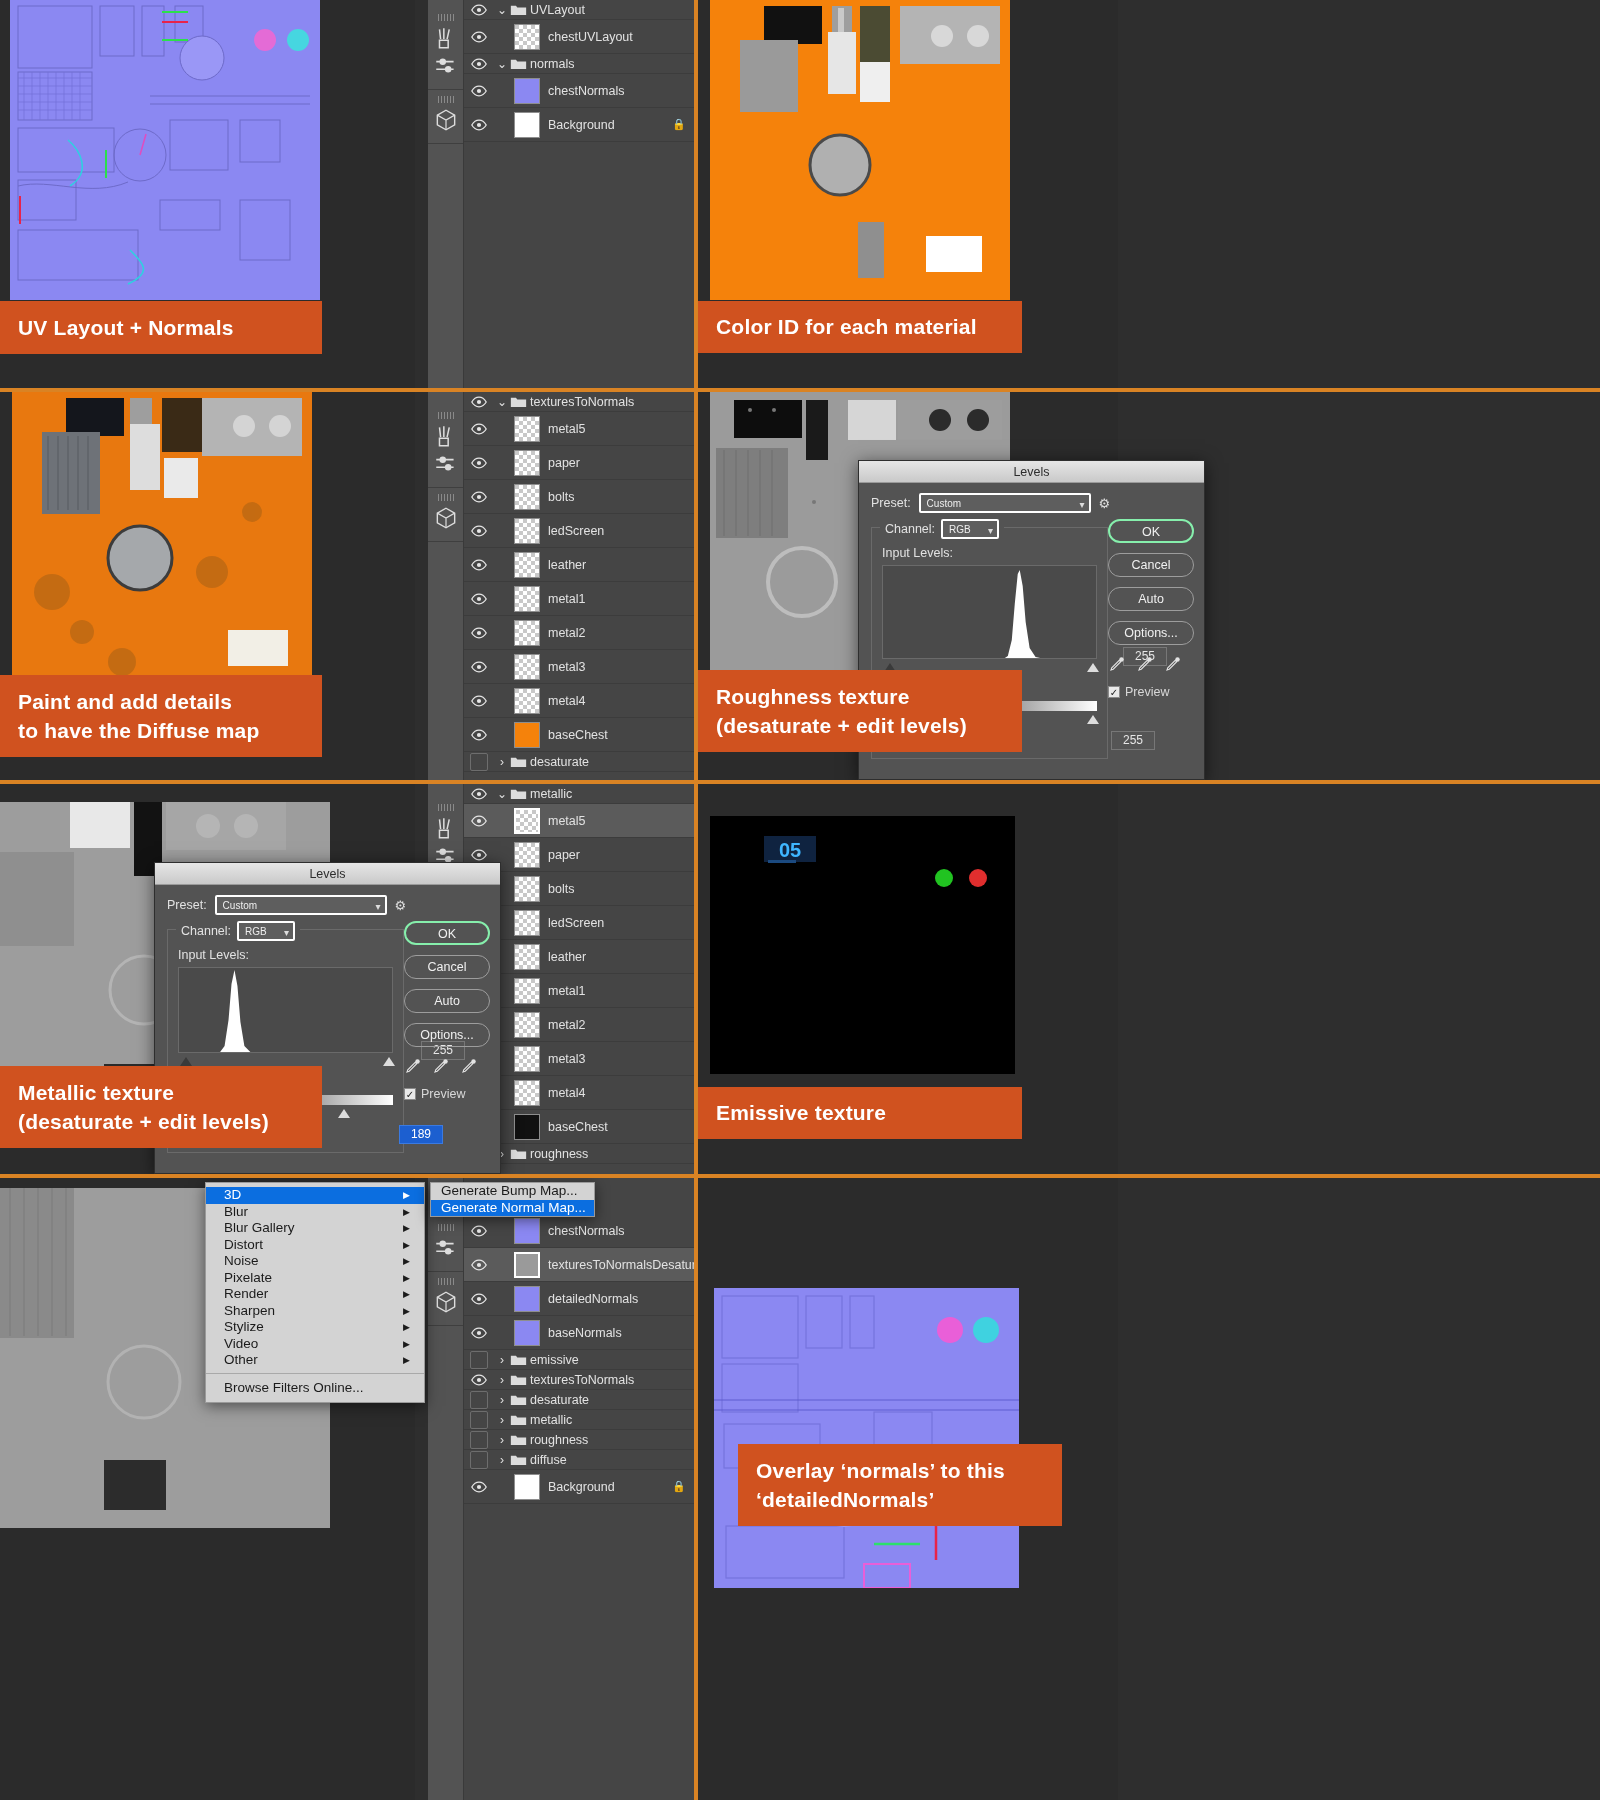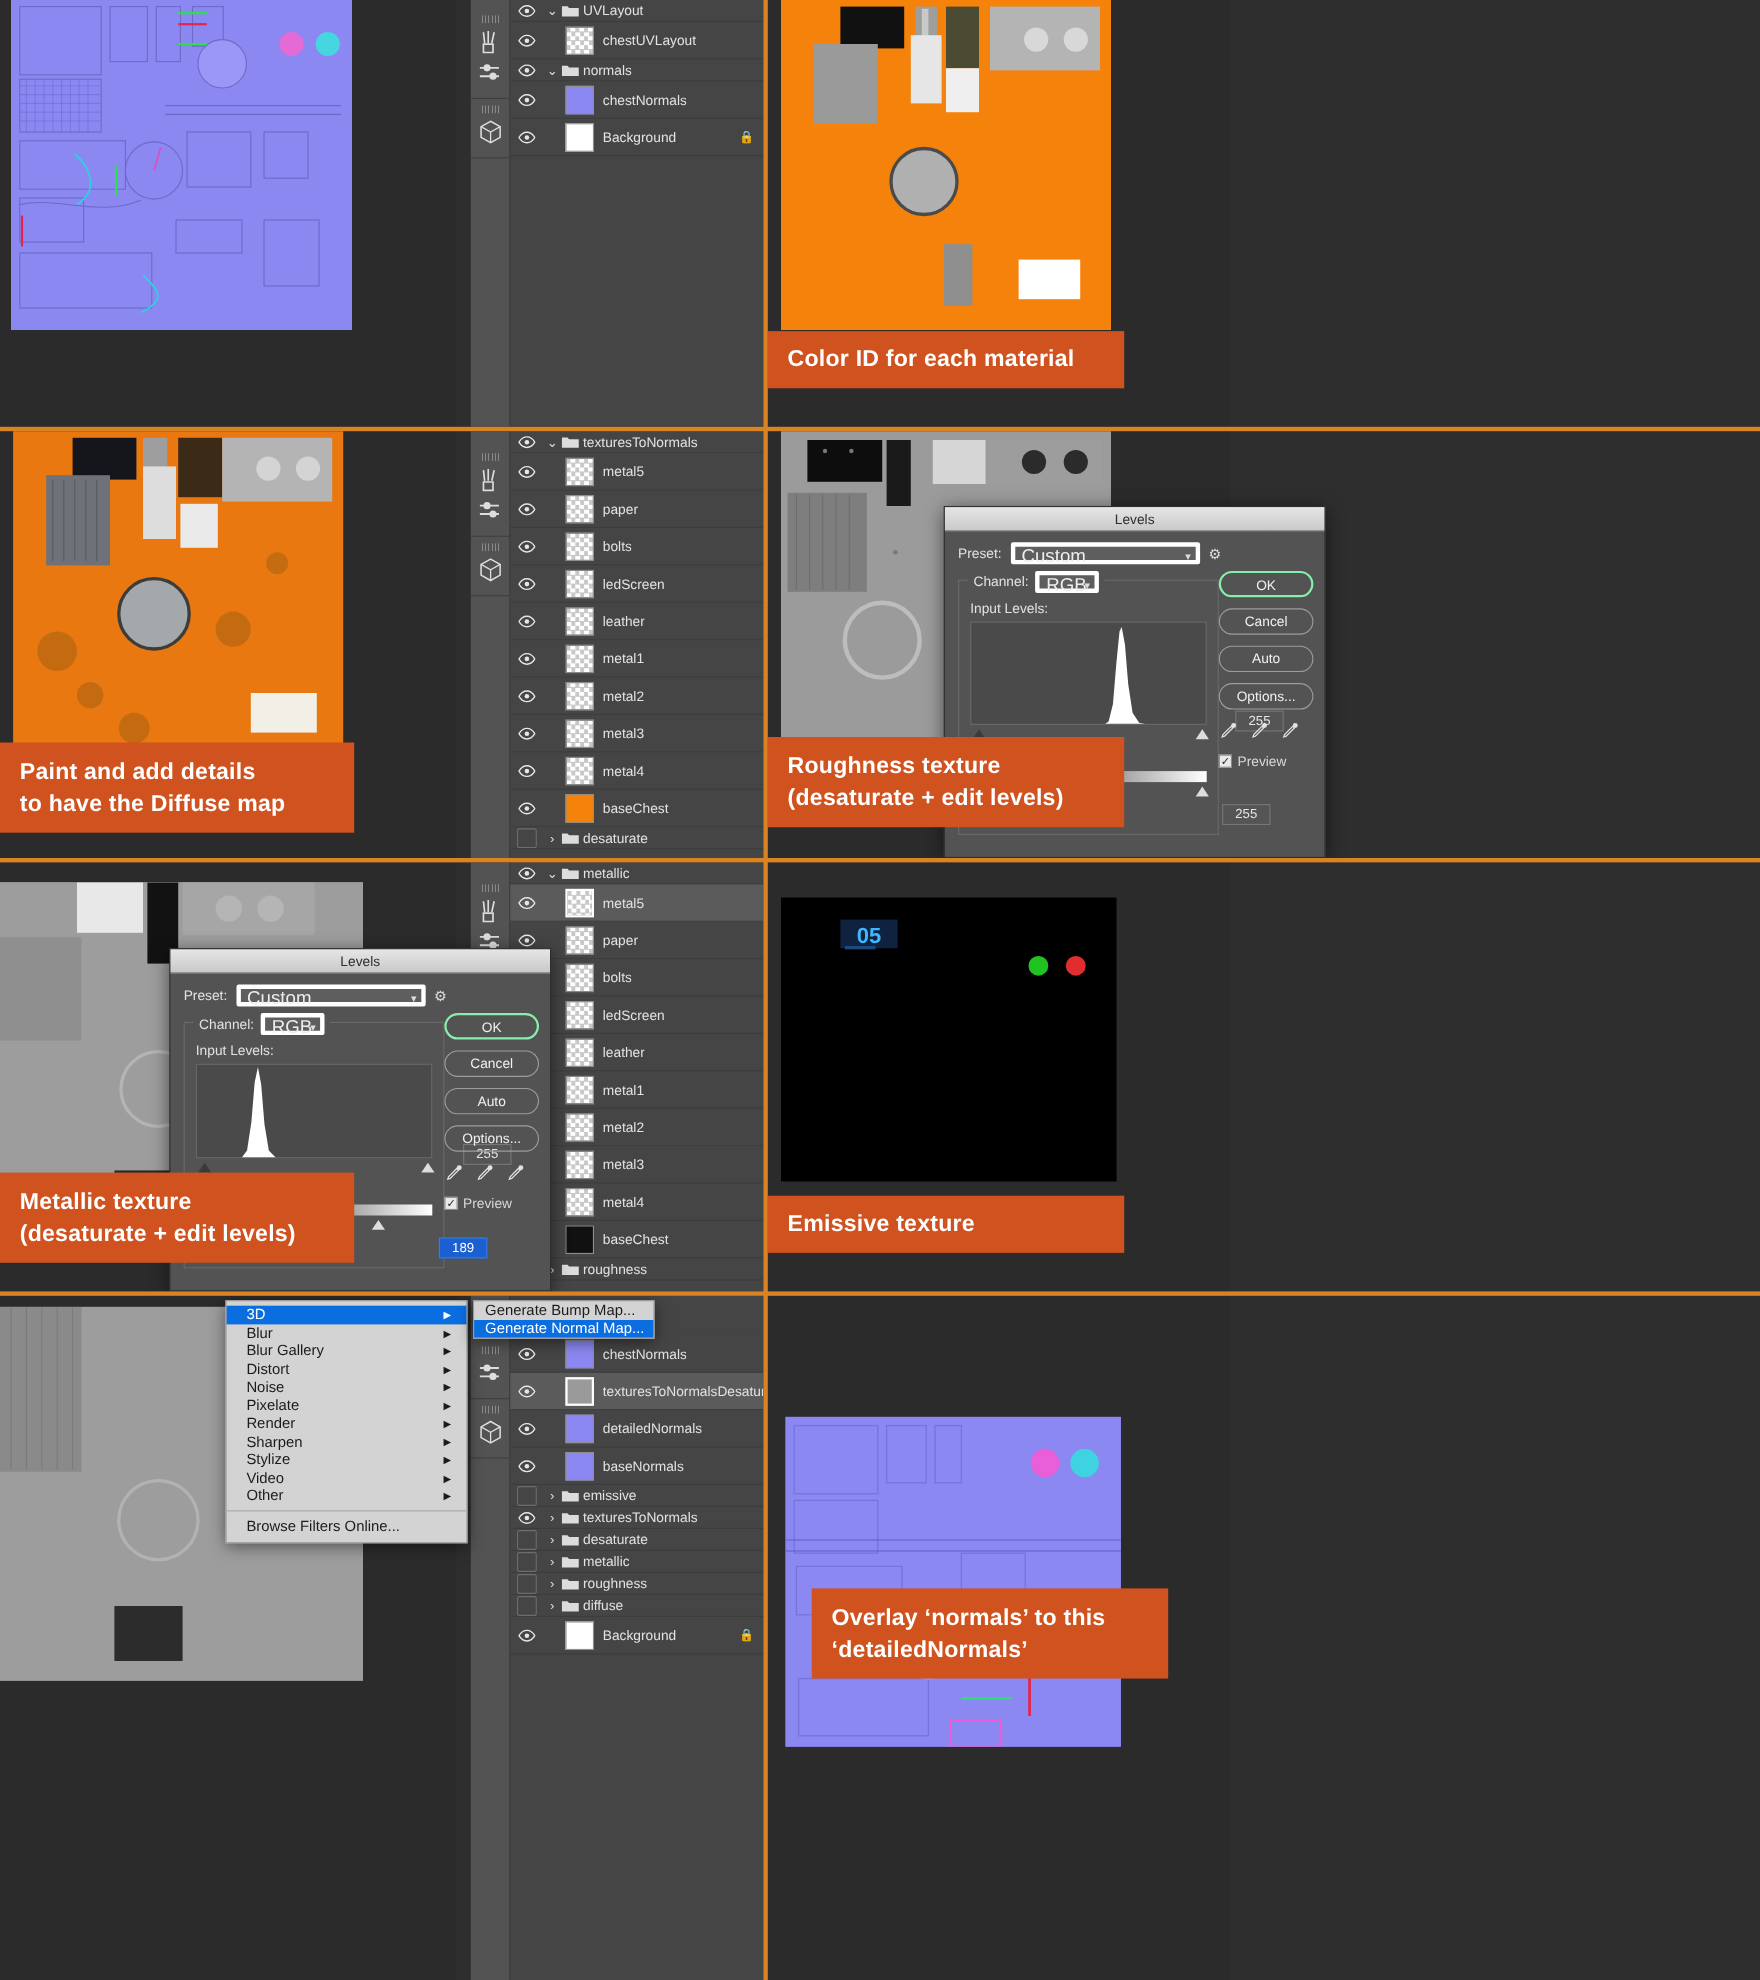--- a/index.html
+++ b/index.html
@@ -55,21 +55,21 @@
   .lock { position:absolute; right:8px; font-size:11px; color:#cfcfcf;}
 
   
   .levels { position:absolute; background:#535353; border:1px solid #2e2e2e;
      box-shadow:0 3px 16px rgba(0,0,0,.55); z-index:50; }
   .lvTitle { height:22px; background:linear-gradient(#e6e6e6,#c9c9c9); color:#2d2d2d;
      font-size:12.5px; text-align:center; line-height:22px; border-bottom:1px solid #9a9a9a;}
   .lvBody { padding:10px 12px; position:relative;}
   .row { display:flex; align-items:center; margin-bottom:9px;}
   .lbl { font-size:12.5px; color:#e2e2e2; margin-right:8px;}
-  .sel2 { background:#5e5e5e; border:4px solid #ffffff; color:#eee; font-size:17px;
+  .sel2 { background:#5e5e5e; border:2px solid #ffffff; color:#eee; font-size:10px;
           height:20px; line-height:18px; padding:0 18px 0 6px; position:relative; border-radius:2px;}
   .sel2:after{content:"\25BE"; position:absolute; right:4px; top:1px; font-size:10px; color:#ddd;}
   .gear { margin-left:8px; font-size:13px; color:#ddd;}
   .fieldset { border:1px solid #6a6a6a; padding:10px 10px 8px; margin-top:4px; position:relative;}
   .legend { position:absolute; top:-9px; left:8px; background:#535353; padding:0 5px; font-size:12.5px;}
   .hist { background:#4a4a4a; border:1px solid #6a6a6a; position:relative; overflow:hidden;}
   .ramp { height:10px; background:linear-gradient(90deg,#000,#fff); margin-top:5px;}
   .num { background:#555; border:1px solid #777; color:#e6e6e6; font-size:12px;
          width:44px; height:19px; line-height:17px; text-align:center; display:inline-block;}
   .num.act { background:#1c5fd0; border-color:#3b7ae0; color:#fff;}
@@ -234,20 +234,23 @@
                 <circle cx="10" cy="7" r="2.6" fill="#e6e6e6"></circle>
               </svg>
             </span>
             <span class="chev"></span>
             <span class="thumb" style="background:#fff;"></span>
             <span class="lname">Background</span>
             <span class="lock">🔒</span>
           </div>
         </div>
   </div>
+  <div class="caption two" style="left:0;top:301px;width:322px;">
+    <div>UV Layout + Normals</div>
+  </div>
 </div>
 
 <div class="cell" style="left:698px;top:0;width:902px;height:388px;">
   <div class="canvasWrap" style="left:0;top:0;width:420px;height:388px;">
     <div style="position:absolute;left:12px;top:0;width:300px;height:300px;background:#f5820b;overflow:hidden;">
       <svg width="300" height="300" viewBox="0 0 300 300">
         <rect width="300" height="300" fill="#f5820b"></rect>
         <rect x="54" y="6" width="58" height="38" fill="#111"></rect>
         <rect x="122" y="6" width="20" height="48" fill="#9e9e9e"></rect>
         <rect x="128" y="8" width="6" height="40" fill="#c9c9c9"></rect>

